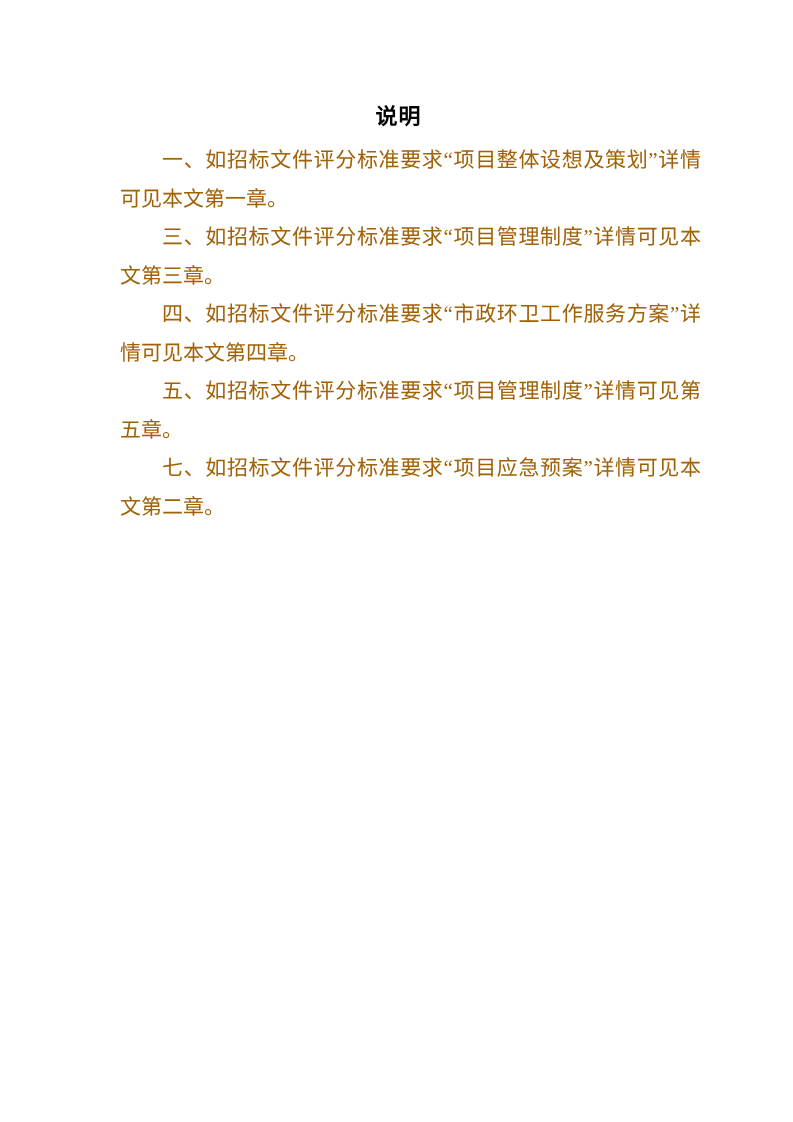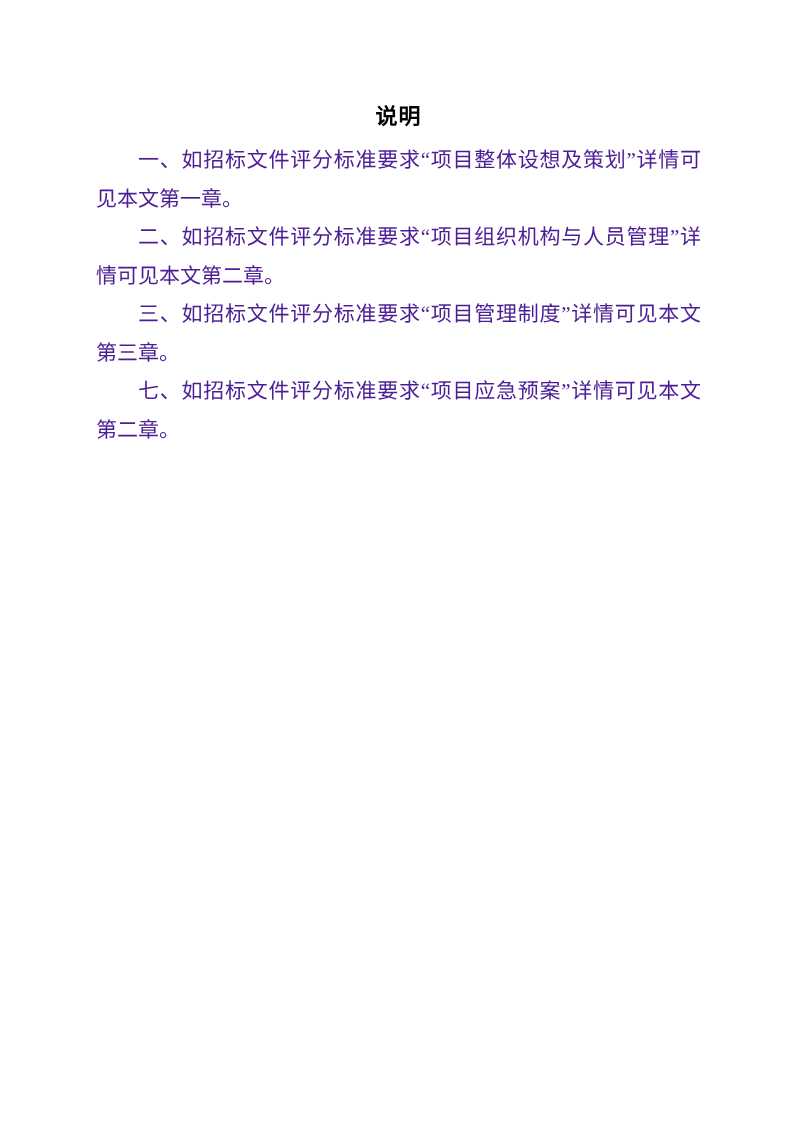--- a/index.html
+++ b/index.html
@@ -27,43 +27,45 @@
     font-size: 22px;
     font-weight: bold;
     color: #000000;
     text-align: center;
     line-height: 40px;
     margin-bottom: 4px;
     letter-spacing: 1px;
   }
   .doc-paragraph {
     font-size: 21px;
-    color: #4c1d95;
+    color: #a16207;
     line-height: 38.5px;
     text-align: justify;
     text-justify: inter-character;
     text-indent: 2em;
     word-break: break-all;
+    margin-left: 24px;
   }
   .page-footer {
     position: absolute;
     left: 0;
     top: 1026px;
     width: 793px;
     text-align: center;
     font-size: 18px;
     color: #000000;
     line-height: 28px;
   }
 </style>
 </head>
 <body>
 
 <div class="page">
   <div class="content">
     <div class="doc-title">说明</div>
     <p class="doc-paragraph">一、如招标文件评分标准要求“项目整体设想及策划”详情可见本文第一章。</p>
-    <p class="doc-paragraph">二、如招标文件评分标准要求“项目组织机构与人员管理”详情可见本文第二章。</p>
     <p class="doc-paragraph">三、如招标文件评分标准要求“项目管理制度”详情可见本文第三章。</p>
+    <p class="doc-paragraph">四、如招标文件评分标准要求“市政环卫工作服务方案”详情可见本文第四章。</p>
+    <p class="doc-paragraph">五、如招标文件评分标准要求“项目管理制度”详情可见第五章。</p>
     <p class="doc-paragraph">七、如招标文件评分标准要求“项目应急预案”详情可见本文第二章。</p>
   </div>
   <div class="page-footer">8</div>
 </div>
 
 </body></html>

